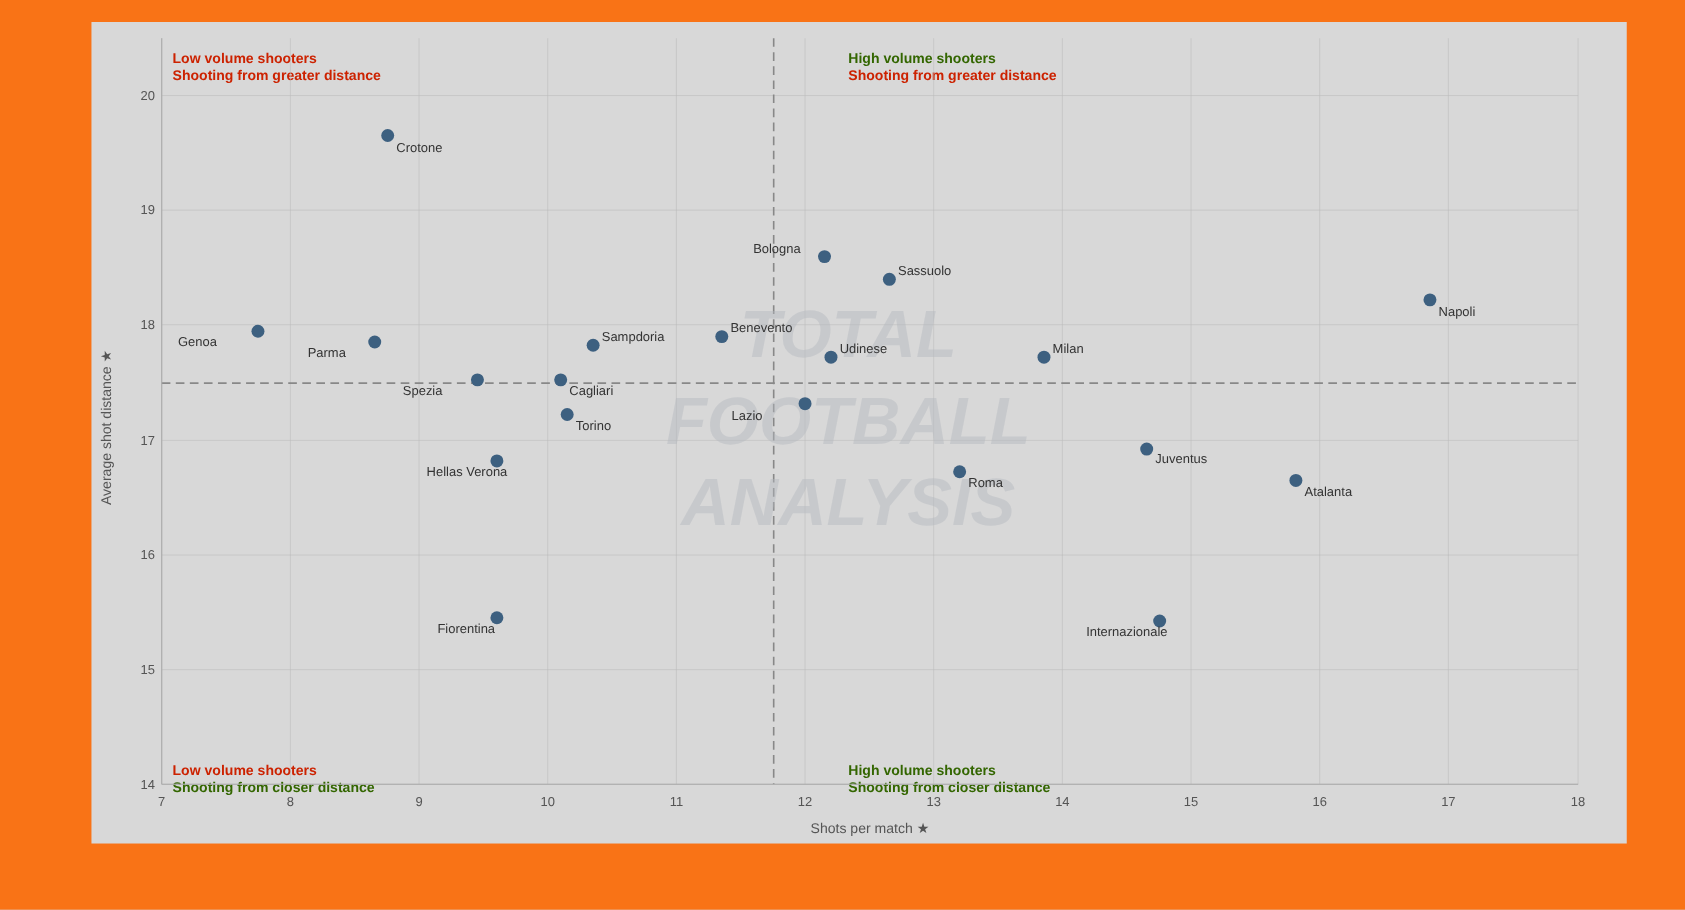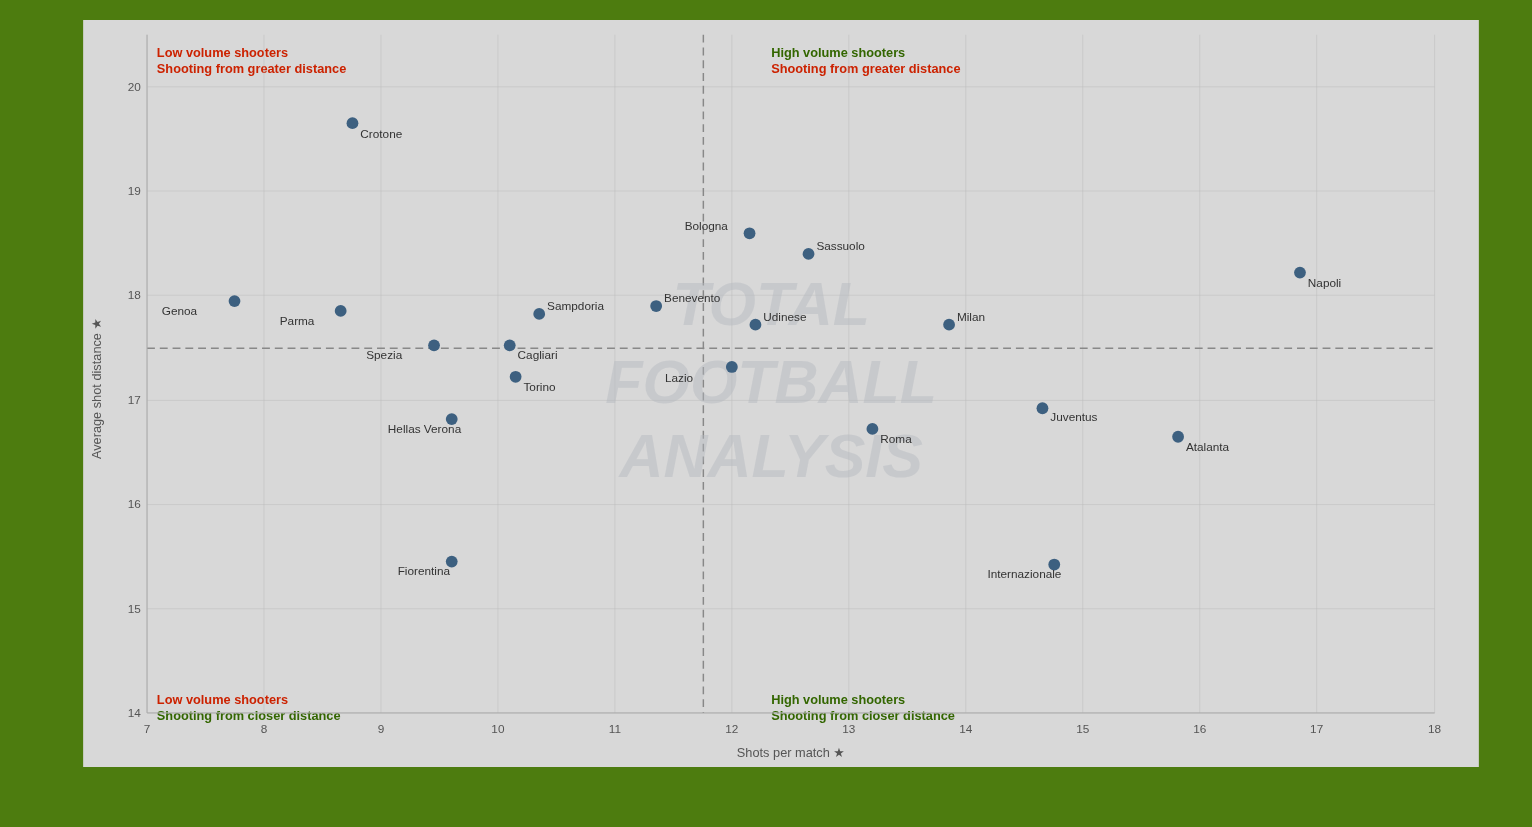--- a/index.html
+++ b/index.html
@@ -6,21 +6,21 @@
     body {
       background: #d8d8d8;
       font-family: Arial, sans-serif;
       width: 1532px;
       height: 827px;
       overflow: hidden;
     }
     .chart-container {
       width: 1532px;
       height: 827px;
-      background: #4d7c0f;
+      background: #f97316;
       position: relative;
       padding: 20px 40px 60px 70px;
     }
     .chart-area {
       position: relative;
       width: 100%;
       height: 100%;
     }
     svg#scatter {
       width: 100%;

